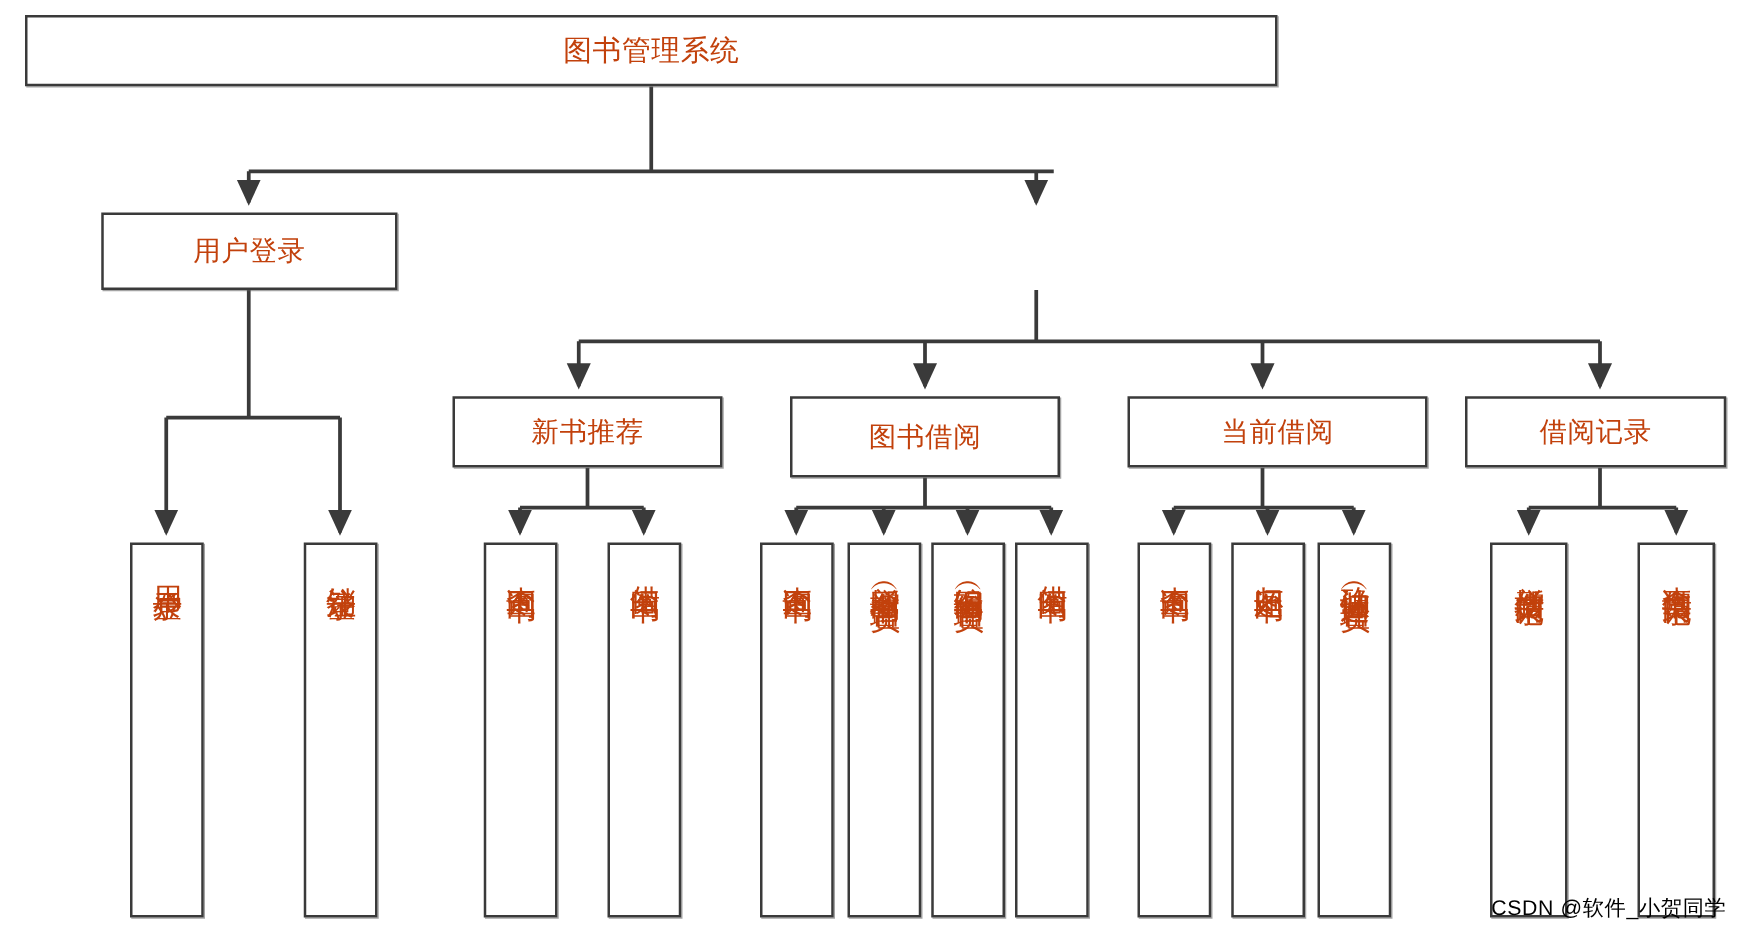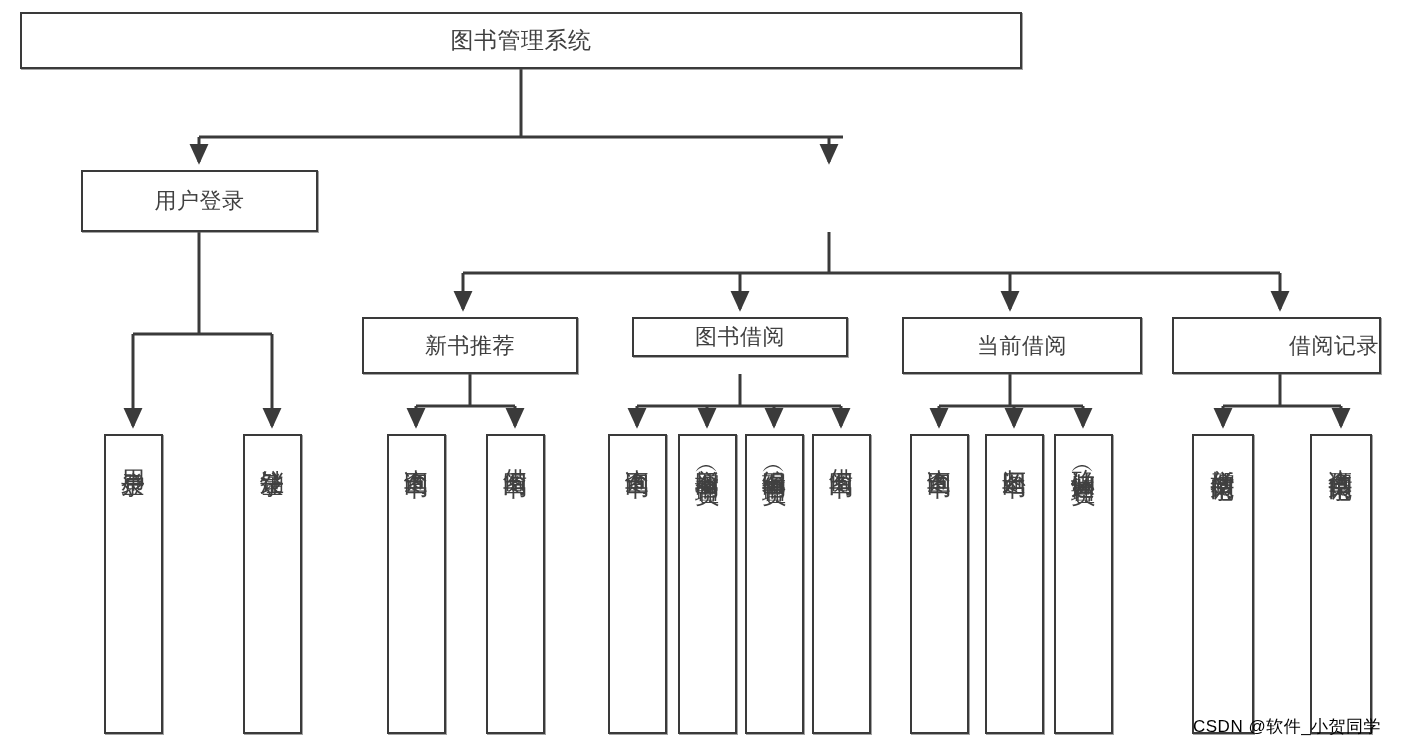--- a/index.html
+++ b/index.html
@@ -16,21 +16,21 @@
 
   .node{
     position:absolute;
     box-sizing:border-box;
     background:#ffffff;
     border:2px solid #3a3a3a;
     box-shadow:1px 1px 0 0 rgba(90,90,90,.55);
     display:flex;
     align-items:center;
     justify-content:center;
-    color:#404040;
+    color:#c2410c;
   }
   .node .label{
     display:block;
     text-align:center;
     line-height:1.18;
     letter-spacing:.5px;
     white-space:pre;
   }
   
   .node.h .label{font-size:22px;}
@@ -138,29 +138,29 @@
 
   <div class="node h" style="left:81px;top:170px;width:237px;height:62px;">
     <span class="label">用户登录</span>
   </div>
 
 
   <div class="node h" style="left:362px;top:317px;width:216px;height:57px;">
     <span class="label">新书推荐</span>
   </div>
 
-  <div class="node h" style="left:632px;top:317px;width:216px;height:40px;">
+  <div class="node h" style="left:632px;top:317px;width:216px;height:65px;">
     <span class="label">图书借阅</span>
   </div>
 
   <div class="node h" style="left:902px;top:317px;width:240px;height:57px;">
     <span class="label">当前借阅</span>
   </div>
 
-  <div class="node h" style="left:1172px;top:317px;width:209px;height:57px;justify-content:flex-end;">
+  <div class="node h" style="left:1172px;top:317px;width:209px;height:57px;">
     <span class="label">借阅记录</span>
   </div>
 
   <div class="node v" style="left:104px;top:434px;width:59px;height:300px;">
     <span class="label">用户登录</span>
   </div>
 
   <div class="node v" style="left:243px;top:434px;width:59px;height:300px;">
     <span class="label">注销登录</span>
   </div>

